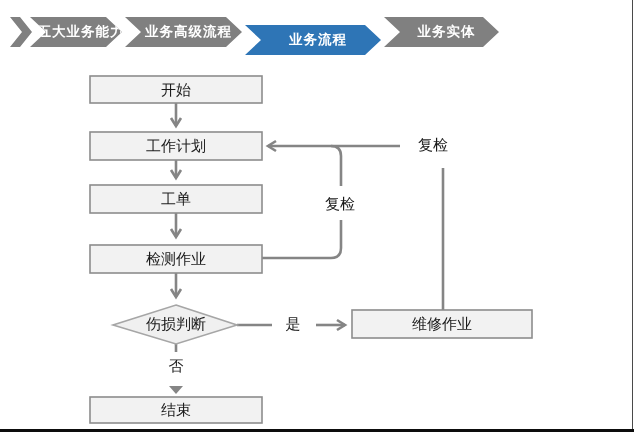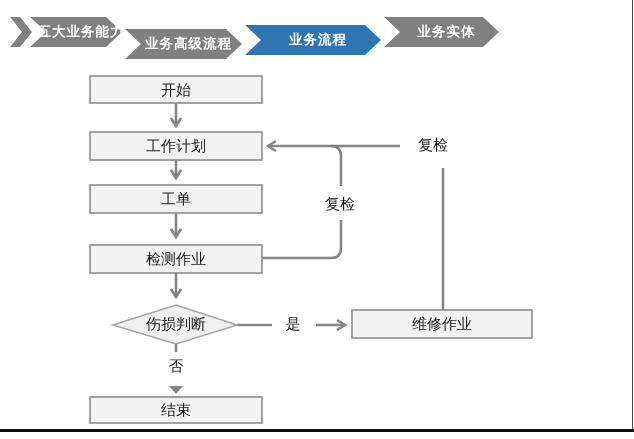--- a/index.html
+++ b/index.html
@@ -18,21 +18,21 @@
     display:flex;align-items:center;justify-content:center;
     color:#ffffff;font-size:13.5px;font-weight:bold;letter-spacing:1px;
     background:#808080;
   }
   .chev-lead{
     left:10px;width:22px;
     clip-path:polygon(0 0, calc(100% - 12px) 0, 100% 50%, calc(100% - 12px) 100%, 0 100%, 12px 50%);
   }
   .chev span{padding-left:10px;white-space:nowrap;}
   .chev.c1{left:30px;width:92px;}
-  .chev.c2{left:125px;width:117px;margin-top:12px;}
+  .chev.c2{left:125px;width:117px;}
   .chev.c3{left:245px;width:136px;}
   .chev.c4{left:384px;width:115px;}
   .chev.c5{left:502px;width:121px;}
   
   svg.flow{position:absolute;left:0;top:0;}
   svg.flow text{
     font-family:"Liberation Sans", sans-serif;
     font-size:15px;fill:#1a1a1a;
   }
   .node-rect{fill:#f2f2f2;stroke:#8c8c8c;stroke-width:1.6;}

